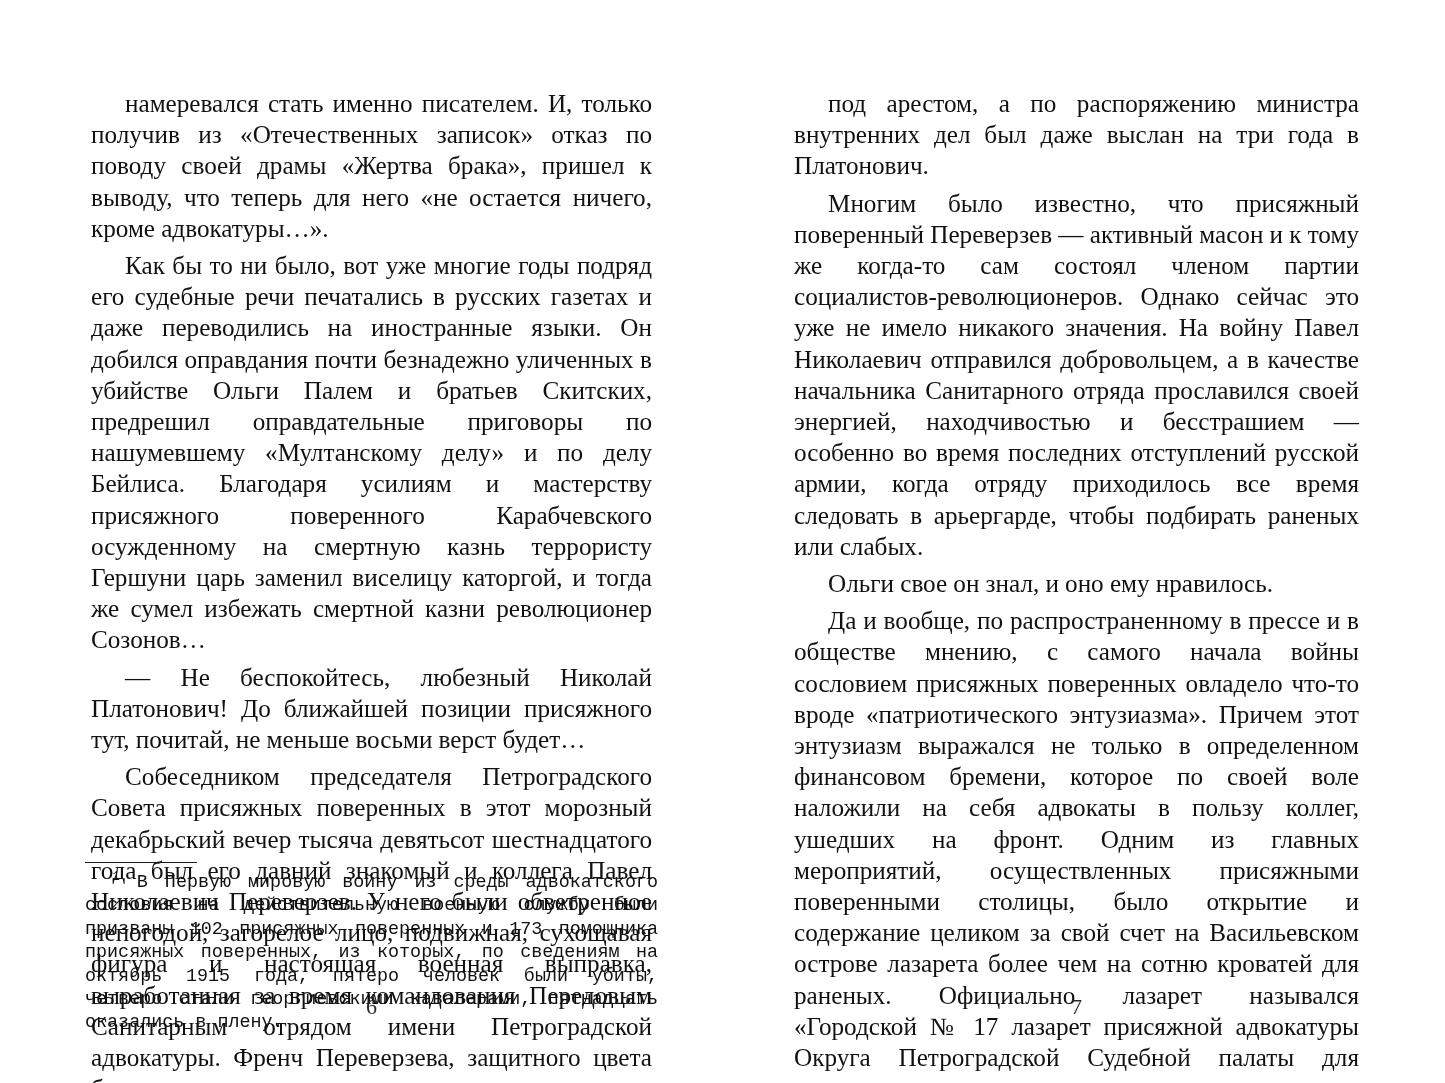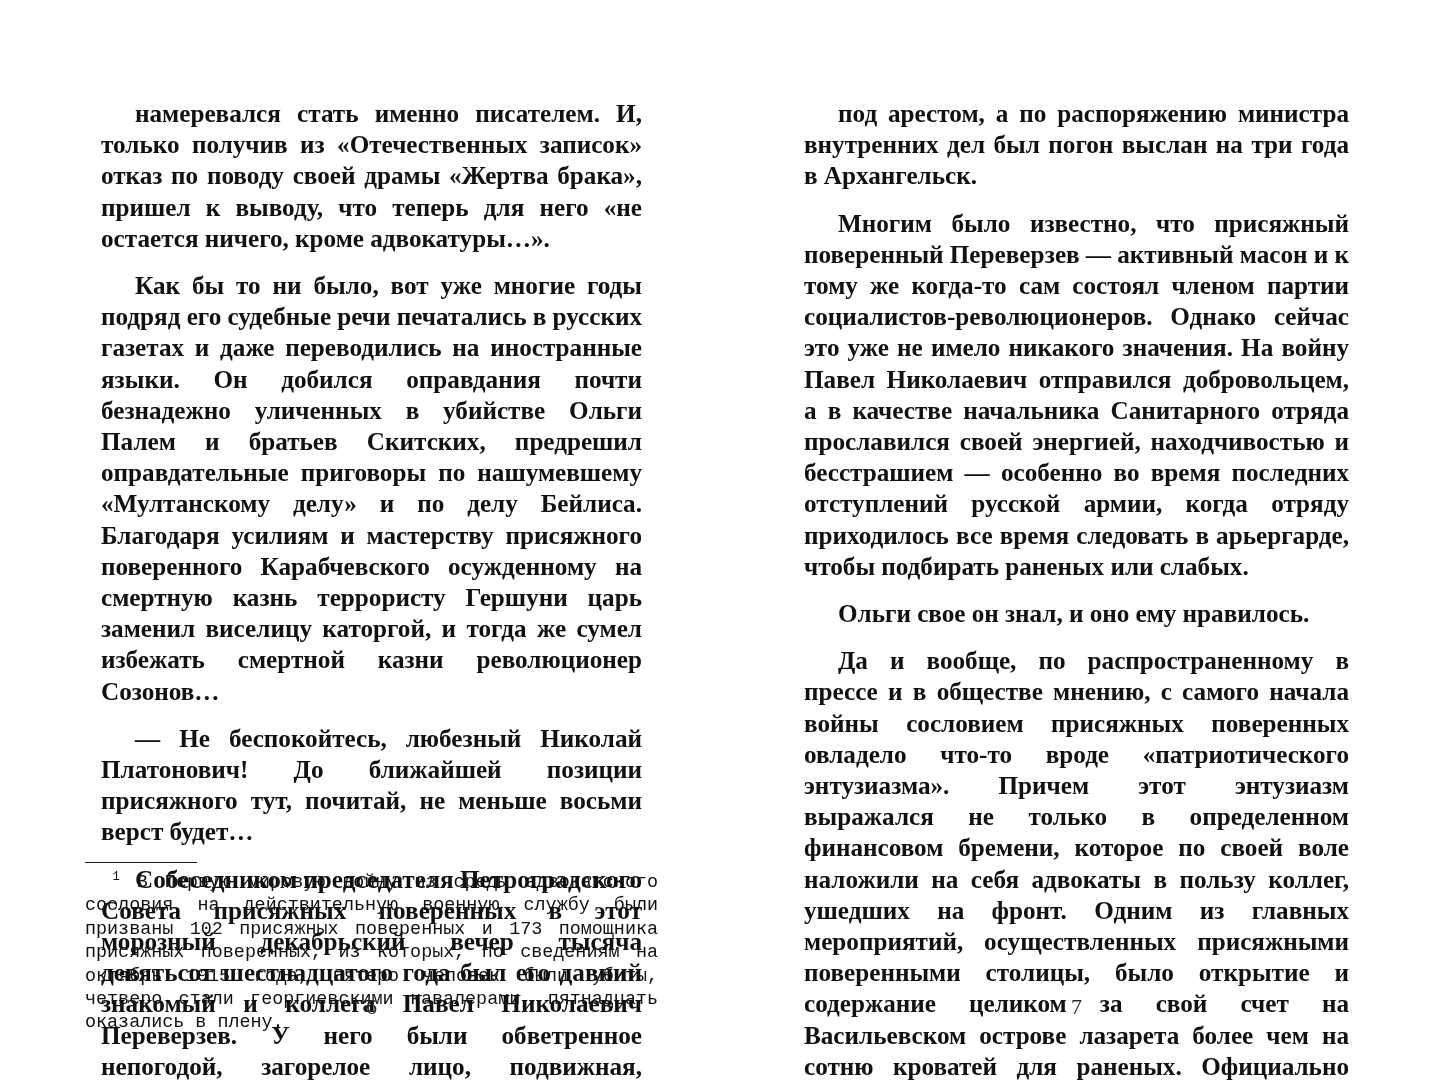--- a/index.html
+++ b/index.html
@@ -34,29 +34,28 @@
   .page-right { left: 722px; width: 723px; }
 
   .text-block {
     position: absolute;
     top: 82px;
   }
   .page-left .text-block  { left: 85px;  width: 573px; }
   .page-right .text-block { left: 66px;  width: 577px; }
 
   p.para {
-    margin: 16px;
+    margin: 6px;
     font-size: 25.2px;
     line-height: 31.2px;
     text-align: justify;
     text-indent: 1.35em;
     letter-spacing: -0.01px;
     word-spacing: -0.1px;
     hyphens: manual;
-    font-weight: bold;
     -webkit-hyphens: manual;
   }
 
   sup.fn-ref {
     font-size: 0.62em;
     vertical-align: super;
     line-height: 0;
   }
 
   
@@ -119,21 +118,21 @@
       <div class="footnote-rule"></div>
       <p class="footnote"><sup>1</sup> <span>В Первую мировую войну из среды адвокатского сословия на действительную военную службу были призваны 102 присяжных поверенных и 173 помощника присяжных поверенных, из которых, по сведениям на октябрь 1915 года, пятеро человек были убиты, четверо стали георгиевскими кавалерами, пятнадцать оказались в плену.</span></p>
     </div>
 
     <div class="folio">6</div>
   </div>
 
   <div class="page page-right">
 
     <div class="text-block">
-      <p class="para">под арестом, а по распоряжению министра внутренних дел был погон выслан на три года в Архангельск.</p>
+      <p class="para">под арестом, а по распоряжению министра внутренних дел был даже выслан на три года в Платонович.</p>
       <p class="para">Многим было известно, что присяжный поверенный Переверзев — активный масон и к тому же когда-то сам состоял членом партии социалистов-революционеров. Однако сейчас это уже не имело никакого значения. На войну Павел Николаевич отправился добровольцем, а в качестве начальника Санитарного отряда прославился своей энергией, находчивостью и бесстрашием — особенно во время последних отступлений русской армии, когда отряду приходилось все время следовать в арьергарде, чтобы подбирать раненых или слабых.</p>
       <p class="para">Ольги свое он знал, и оно ему нравилось.</p>
       <p class="para">Да и вообще, по распространенному в прессе и в обществе мнению, с самого начала войны сословием присяжных поверенных овладело что-то вроде «патриотического энтузиазма». Причем этот энтузиазм выражался не только в определенном финансовом бремени, которое по своей воле наложили на себя адвокаты в пользу коллег, ушедших на фронт. Одним из главных мероприятий, осуществленных присяжными поверенными столицы, было открытие и содержание целиком за свой счет на Васильевском острове лазарета более чем на сотню кроватей для раненых. Официально лазарет назывался «Городской № 17 лазарет присяжной адвокатуры Округа Петроградской Судебной палаты для раненых воинов», так что деятельностью его руководила специальная «Лазаретная комиссия» с тремя подкомиссиями. Открытие лазарета состоялось 1 октября 1914 года, а уже на следующий день в него поступила первая партия раненых воинов. По отзывам современников, всех прибывших «отлично лечили, кормили и вообще баловали всем чем могли, устраивая на Рождество елку, а в праздники концерты и чтения». Разумеется, петербургские адвокаты также оказывали раненым бесплатную юридическую помощь.</p>
 
     </div>
 
     <div class="folio">7</div>
   </div>
 
 </div>

